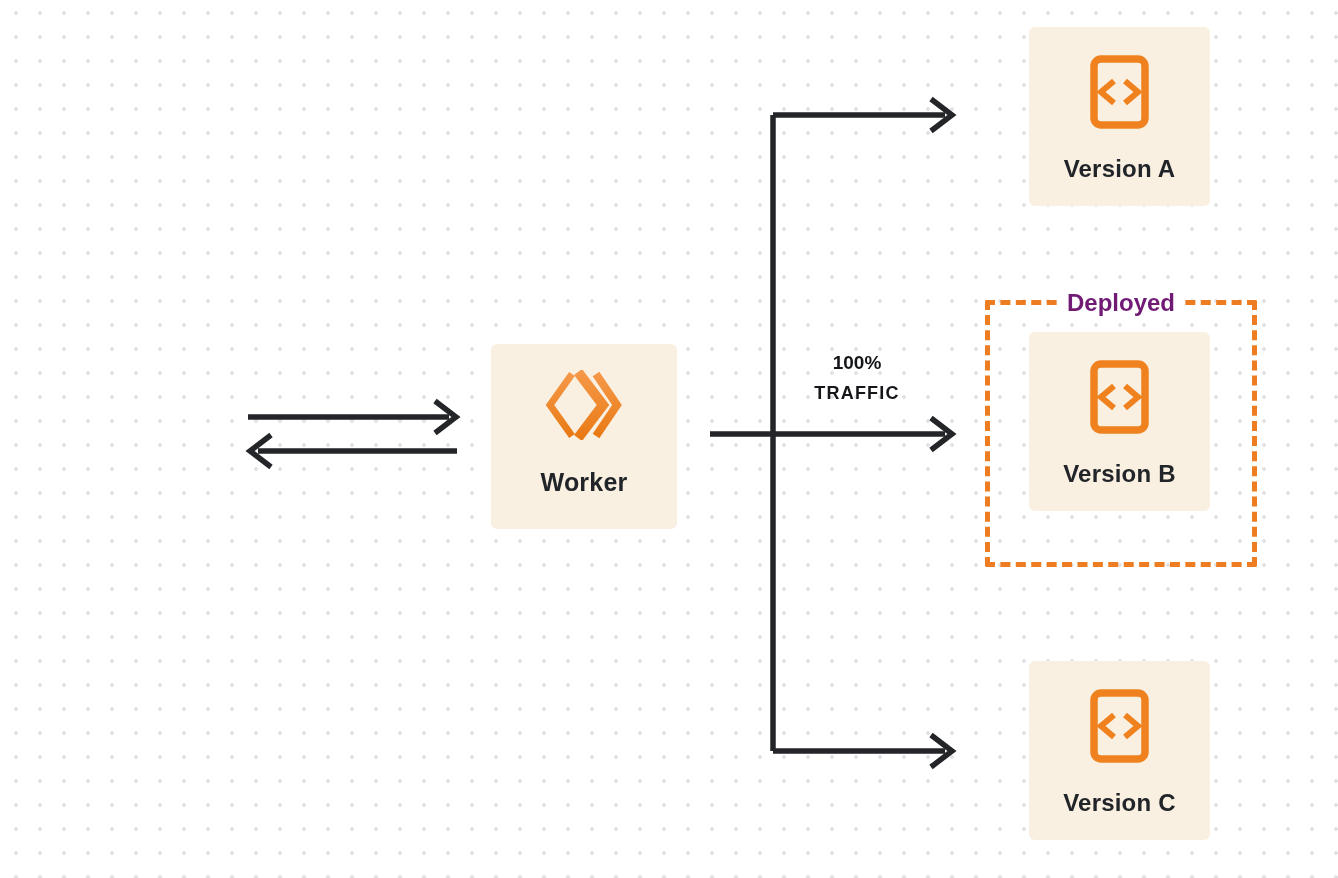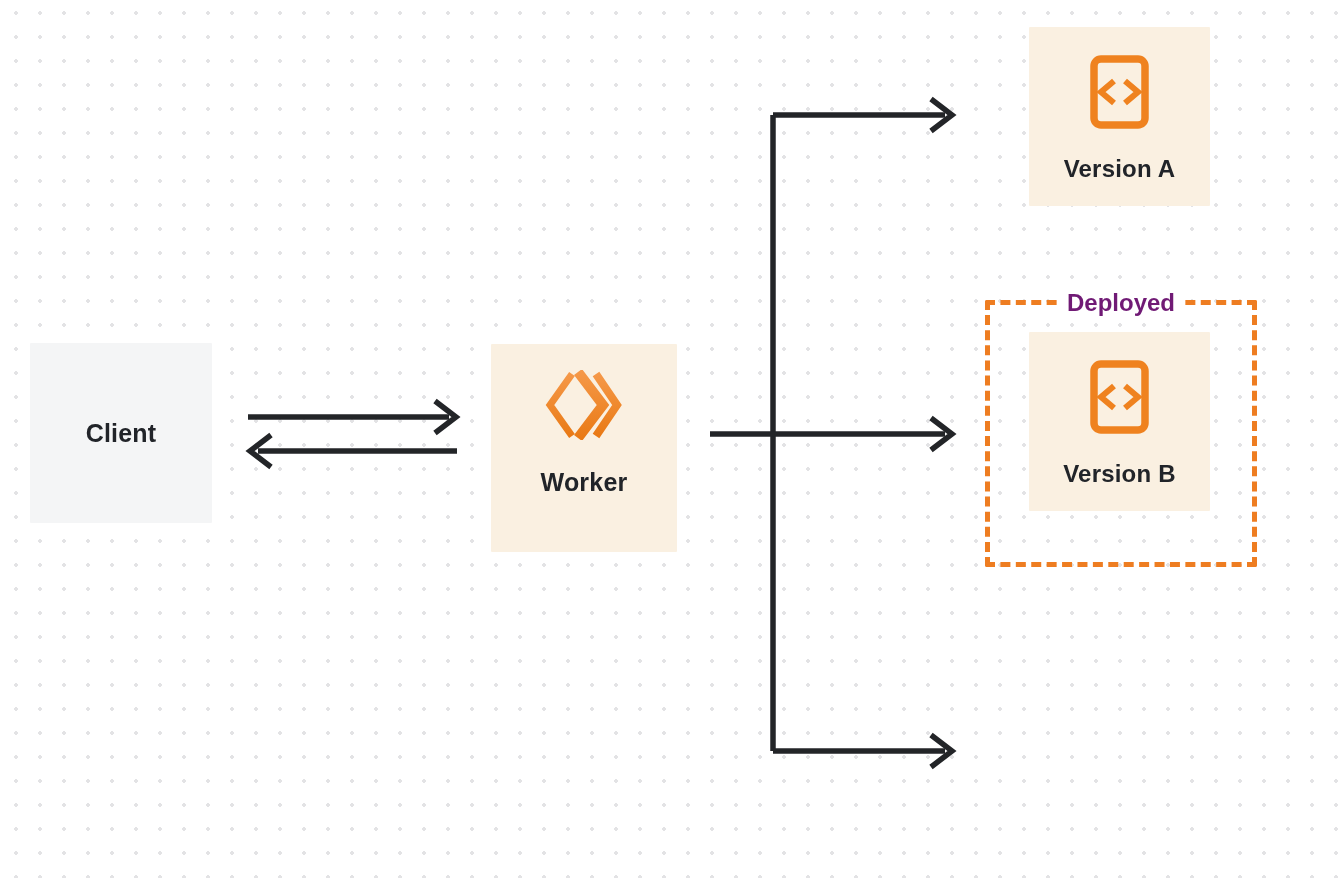--- a/index.html
+++ b/index.html
@@ -19,38 +19,38 @@
   }
   .connectors {
     position: absolute;
     left: 0; top: 0;
     width: 1338px;
     height: 878px;
     pointer-events: none;
   }
   .node {
     position: absolute;
-    border-radius: 1px;
+    border-radius: 6px;
     display: flex;
     flex-direction: column;
     align-items: center;
     box-sizing: border-box;
   }
   .node-gray  { background: #f4f5f6; justify-content: center; }
   .node-cream { background: #faf0e1; }
   .node-label {
     font-weight: 700;
     color: #212429;
     font-size: 25px;
     line-height: 1.15;
     letter-spacing: 0.2px;
     white-space: nowrap;
   }
   .node-client { left: 30px; top: 343px; width: 182px; height: 180px; }
-  .node-worker { left: 491px; top: 344px; width: 186px; height: 208px; }
+  .node-worker { left: 491px; top: 344px; width: 186px; height: 185px; }
   .node-worker .node-icon { margin-top: 26px; }
   .node-worker .node-label { margin-top: 28px; }
   .version-node { left: 1029px; width: 181px; height: 179px; }
   .version-node .node-icon { margin-top: 28px; }
   .version-node .node-label { margin-top: 26px; font-size: 24px; }
   .node-version-a { top: 27px; }
   .node-version-b { top: 332px; }
   .node-version-c { top: 661px; }
 
   .deployed-box {
@@ -116,39 +116,40 @@
       <path d="M773,115 H945"></path>
       <polyline points="931,99 952,115 931,131"></polyline>
     </g>
 
     <g>
       <path d="M773,751 H945"></path>
       <polyline points="931,735 952,751 931,767"></polyline>
     </g>
   </svg>
 
-  <div class="node node-gray node-client">
-    <span class="node-label">Client</span>
-  </div>
 
   <div class="node node-cream node-worker">
     <svg class="node-icon" width="78" height="70" viewBox="0 0 78 70" fill="none" stroke-linecap="butt" stroke-linejoin="miter">
       <defs>
         <linearGradient id="wlg" x1="0" y1="0" x2="0" y2="1">
           <stop offset="0" stop-color="#f59848"></stop>
           <stop offset="1" stop-color="#e97a15"></stop>
         </linearGradient>
       </defs>
       <polyline points="27,4 5,35 27,66" stroke="url(#wlg)" stroke-width="7"></polyline>
       <polyline points="33,2 58,35 33,68" stroke="url(#wlg)" stroke-width="10"></polyline>
       <polyline points="51,4 72,35 51,66" stroke="url(#wlg)" stroke-width="8"></polyline>
     </svg>
     <span class="node-label">Worker</span>
   </div>
 
+  <div class="traffic-label">
+    <div class="traffic-line1">100%</div>
+    <div class="traffic-line2">TRAFFIC</div>
+  </div>
 
   <div class="deployed-box">
     <span class="deployed-label">Deployed</span>
   </div>
 
   <div class="node node-cream version-node node-version-a">
     <svg class="node-icon" width="59" height="74" viewBox="0 0 59 74" fill="none" stroke="#ef821f" stroke-linecap="butt" stroke-linejoin="miter">
       <rect x="4" y="4" width="51" height="66" rx="7" stroke-width="7.5"></rect>
       <polyline points="24,26 11,37 24,48" stroke-width="6"></polyline>
       <polyline points="35,26 48,37 35,48" stroke-width="6"></polyline>
@@ -158,14 +159,22 @@
 
   <div class="node node-cream version-node node-version-b">
     <svg class="node-icon" width="59" height="74" viewBox="0 0 59 74" fill="none" stroke="#ef821f" stroke-linecap="butt" stroke-linejoin="miter">
       <rect x="4" y="4" width="51" height="66" rx="7" stroke-width="7.5"></rect>
       <polyline points="24,26 11,37 24,48" stroke-width="6"></polyline>
       <polyline points="35,26 48,37 35,48" stroke-width="6"></polyline>
     </svg>
     <span class="node-label">Version B</span>
   </div>
 
+  <div class="node node-cream version-node node-version-c">
+    <svg class="node-icon" width="59" height="74" viewBox="0 0 59 74" fill="none" stroke="#ef821f" stroke-linecap="butt" stroke-linejoin="miter">
+      <rect x="4" y="4" width="51" height="66" rx="7" stroke-width="7.5"></rect>
+      <polyline points="24,26 11,37 24,48" stroke-width="6"></polyline>
+      <polyline points="35,26 48,37 35,48" stroke-width="6"></polyline>
+    </svg>
+    <span class="node-label">Version C</span>
+  </div>
 
 </div>
 
 </body></html>

